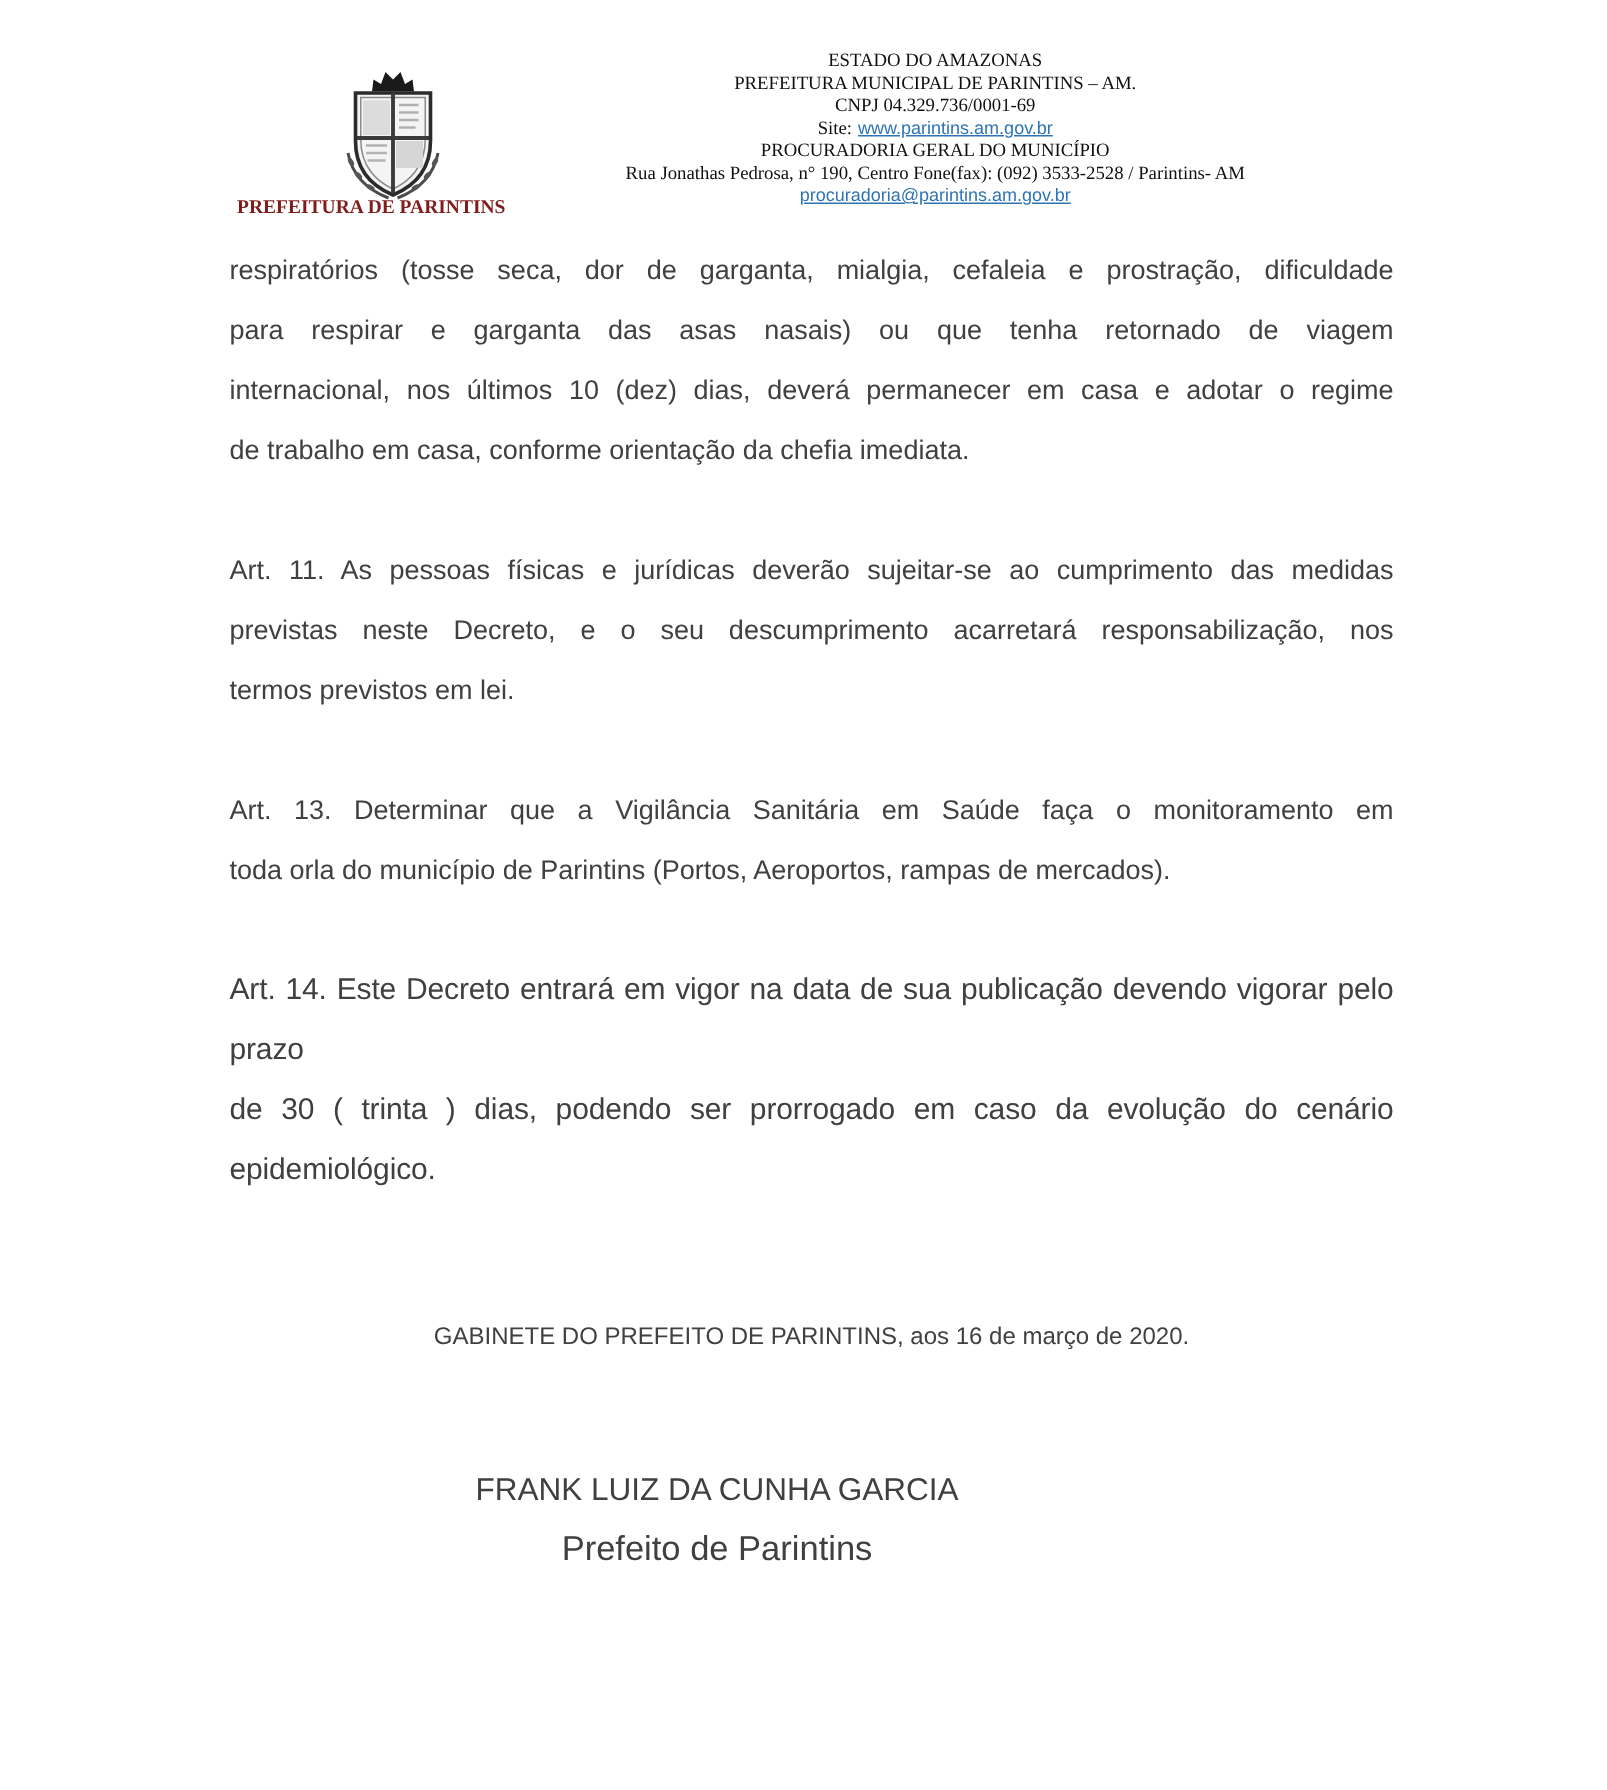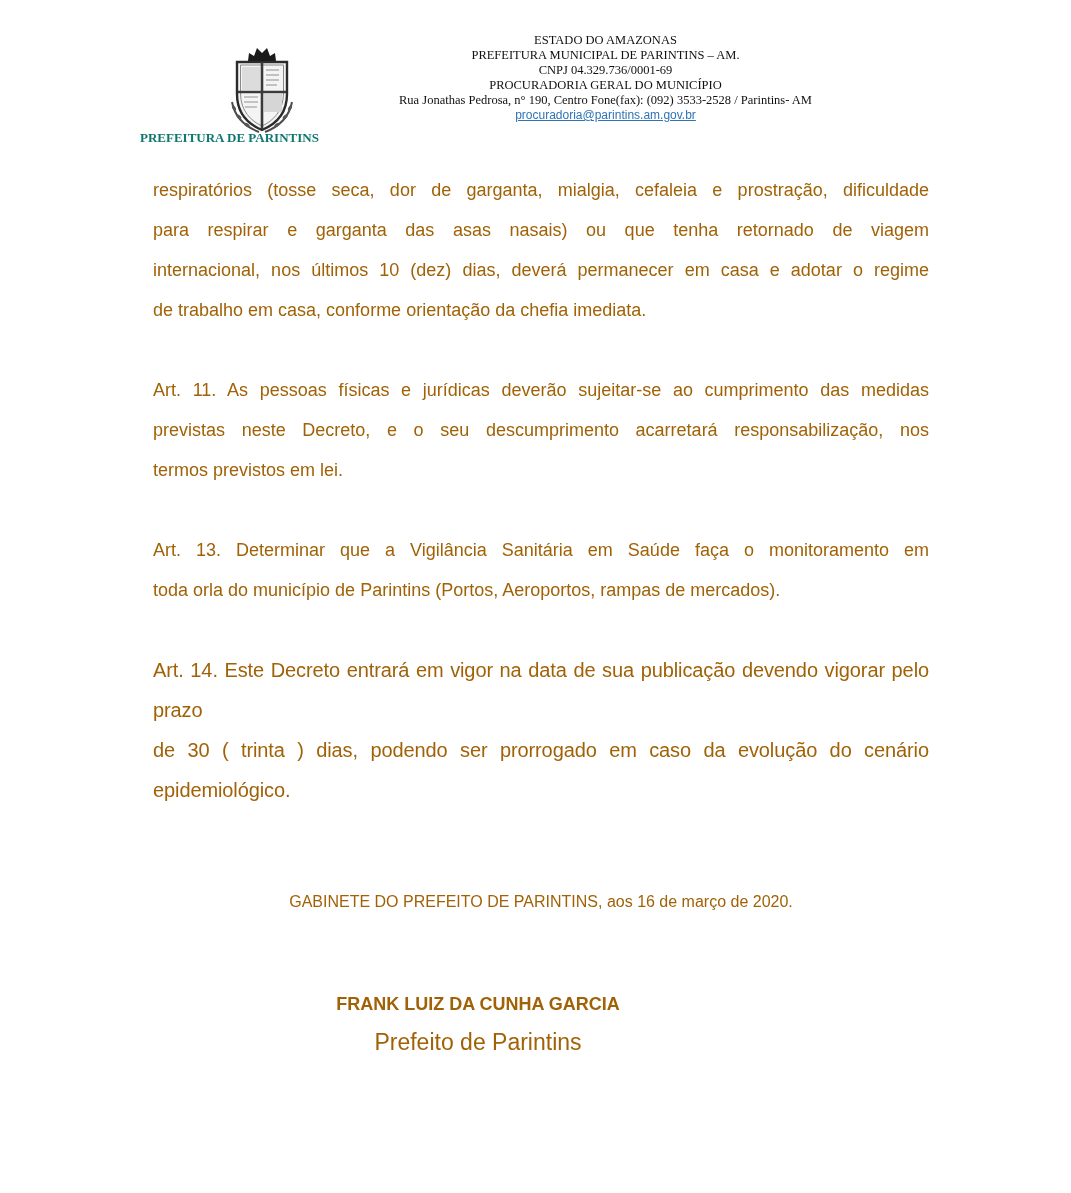--- a/index.html
+++ b/index.html
@@ -1,40 +1,40 @@
 <!DOCTYPE html>
 <html><head>
 <meta charset="utf-8">
 <style>
   html,body{margin:0;padding:0;background:#ffffff;}
   .page{position:relative;width:1071px;height:1193px;background:#ffffff;
         font-family:"Liberation Sans",sans-serif;color:#1b1b1b;overflow:hidden;}
 
   
   .crest{position:absolute;left:222px;top:44px;width:80px;height:90px;}
-  .logo-caption{position:absolute;left:140px;top:130px;width:215px;
-        font-family:"Liberation Serif",serif;font-weight:bold;font-size:13px;color:#0f766e;}
-  .header-center{position:absolute;left:378px;top:33px;width:455px;text-align:center;
+  .logo-caption{position:absolute;left:140px;top:130px;width:215px;text-align:center;
+        font-family:"Liberation Serif",serif;font-weight:bold;font-size:13px;color:#7f1d1d;}
+  .header-center{position:absolute;left:396px;top:33px;width:455px;text-align:center;
         font-family:"Liberation Serif",serif;font-size:12.5px;line-height:15px;color:#101010;}
   .header-center .hline{white-space:nowrap;}
   .link{color:#2e74b5;text-decoration:underline;font-family:"Liberation Sans",sans-serif;
         font-size:12px;cursor:pointer;}
   .site-label{margin-right:4px;}
 
   
-  .bodytext{position:absolute;left:153px;top:170px;width:776px;font-size:18px;
-        line-height:40px;color:#a16207;}
+  .bodytext{position:absolute;left:153px;top:160px;width:776px;font-size:18px;
+        line-height:40px;color:#404040;}
   .para{margin-bottom:40px;}
   .ln{text-align:justify;}
   .ln.j{text-align-last:justify;-moz-text-align-last:justify;}
   .para.small{font-size:20px;letter-spacing:-0.1px;}
 
   .closing{margin-top:72px;text-align:center;font-size:16px;}
   .sig{margin-top:62px;width:650px;text-align:center;line-height:40px;}
-  .sig-name{font-weight:bold;font-size:18px;}
+  .sig-name{font-weight:normal;font-size:21px;}
   .sig-title{font-size:23px;line-height:37px;}
 </style>
 </head>
 <body>
 
 <div class="page">
 
   <div class="crest">
     <svg viewBox="0 0 80 90" width="80" height="90" aria-hidden="true">
 
@@ -60,20 +60,23 @@
       <ellipse cx="63" cy="73" rx="3" ry="1.6" fill="#555" transform="rotate(-45 63 73)"></ellipse>
       <ellipse cx="55" cy="81" rx="3" ry="1.6" fill="#555" transform="rotate(-30 55 81)"></ellipse>
     </svg>
   </div>
   <div class="logo-caption">PREFEITURA DE PARINTINS</div>
 
   <div class="header-center">
     <div class="hline">ESTADO DO AMAZONAS</div>
     <div class="hline">PREFEITURA MUNICIPAL DE PARINTINS – AM.</div>
     <div class="hline">CNPJ 04.329.736/0001-69</div>
+    <div class="hline">
+      <span class="site-label">Site:</span><a class="link">www.parintins.am.gov.br</a>
+    </div>
     <div class="hline">PROCURADORIA GERAL DO MUNICÍPIO</div>
     <div class="hline">Rua Jonathas Pedrosa, n° 190, Centro Fone(fax): (092) 3533-2528 / Parintins- AM</div>
     <div class="hline">
       <a class="link">procuradoria@parintins.am.gov.br</a>
     </div>
   </div>
 
   <div class="bodytext">
 
     <div class="para">

